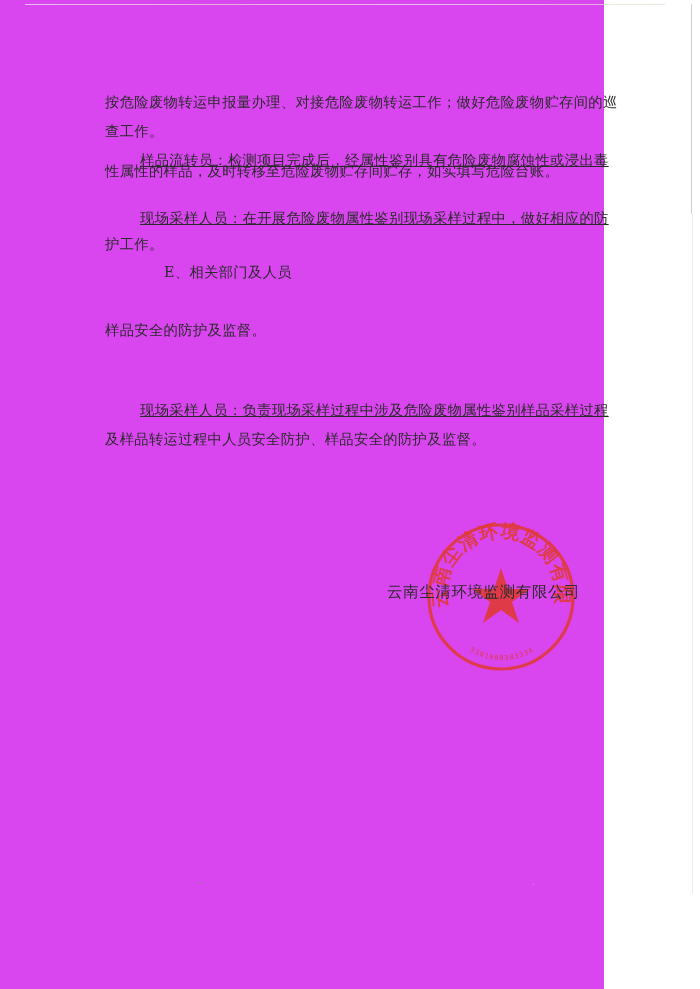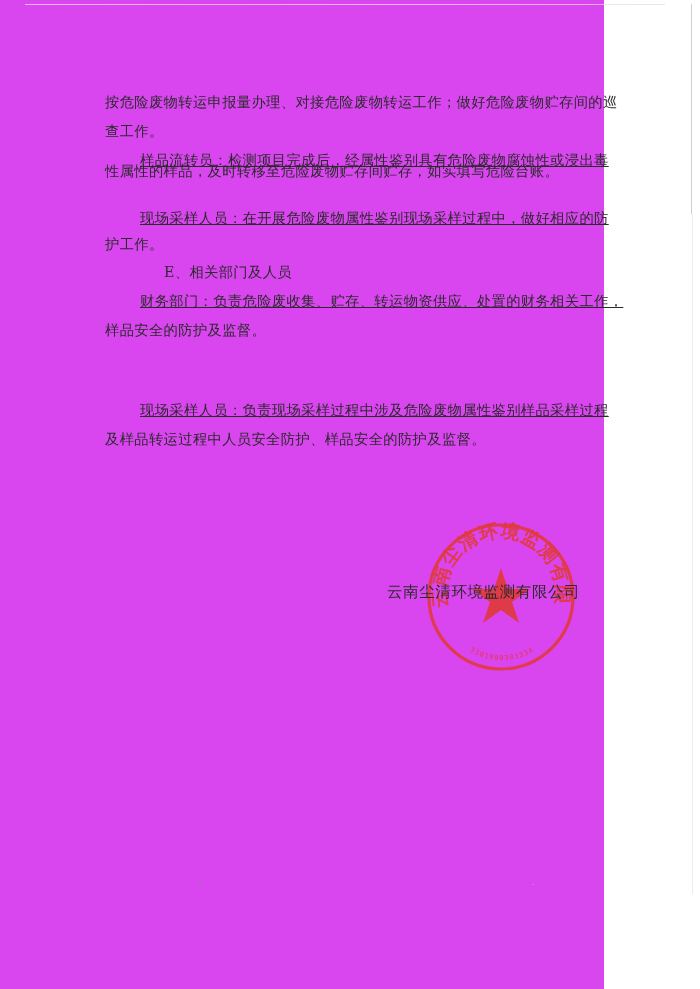--- a/index.html
+++ b/index.html
@@ -23,21 +23,20 @@
   <div class="right-edge"></div>
   <div class="right-edge2"></div>
 
   <div class="line" style="top:92px">按危险废物转运申报量办理、对接危险废物转运工作；做好危险废物贮存间的巡</div>
   <div class="line" style="top:121px">查工作。</div>
   <div class="line indent" style="top:150px">样品流转员：检测项目完成后，经属性鉴别具有危险废物腐蚀性或浸出毒</div>
   <div class="line" style="top:161px">性属性的样品，及时转移至危险废物贮存间贮存，如实填写危险台账。</div>
   <div class="line indent" style="top:208px">现场采样人员：在开展危险废物属性鉴别现场采样过程中，做好相应的防</div>
   <div class="line" style="top:234px">护工作。</div>
   <div class="line h-e" style="top:262px">E、相关部门及人员</div>
-  <div class="line indent" style="top:291px">财务部门：负责危险废收集、贮存、转运物资供应、处置的财务相关工作，</div>
   <div class="line" style="top:320px">样品安全的防护及监督。</div>
   <div class="line indent" style="top:400px">现场采样人员：负责现场采样过程中涉及危险废物属性鉴别样品采样过程</div>
   <div class="line" style="top:429px">及样品转运过程中人员安全防护、样品安全的防护及监督。</div>
 
   <svg class="seal" viewBox="0 0 150 150">
     <defs>
       <path id="arcTop" d="M 22 85 A 55 55 0 1 1 128 85"></path>
       <path id="arcBottom" d="M 42 128 A 62 62 0 0 0 110 128"></path>
     </defs>
     <circle cx="75" cy="75" r="72" fill="none" stroke="#e03a3a" stroke-width="3.2" opacity="0.9"></circle>

